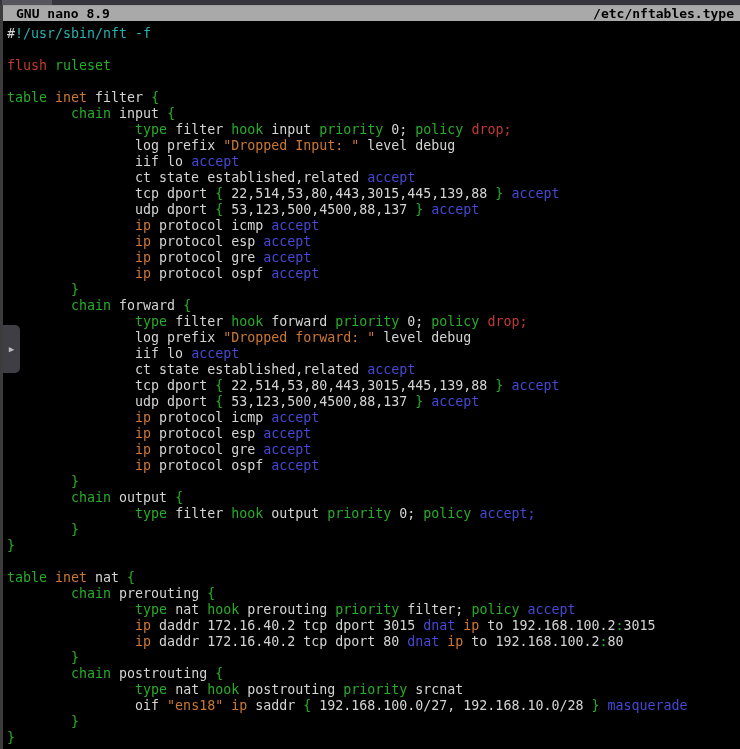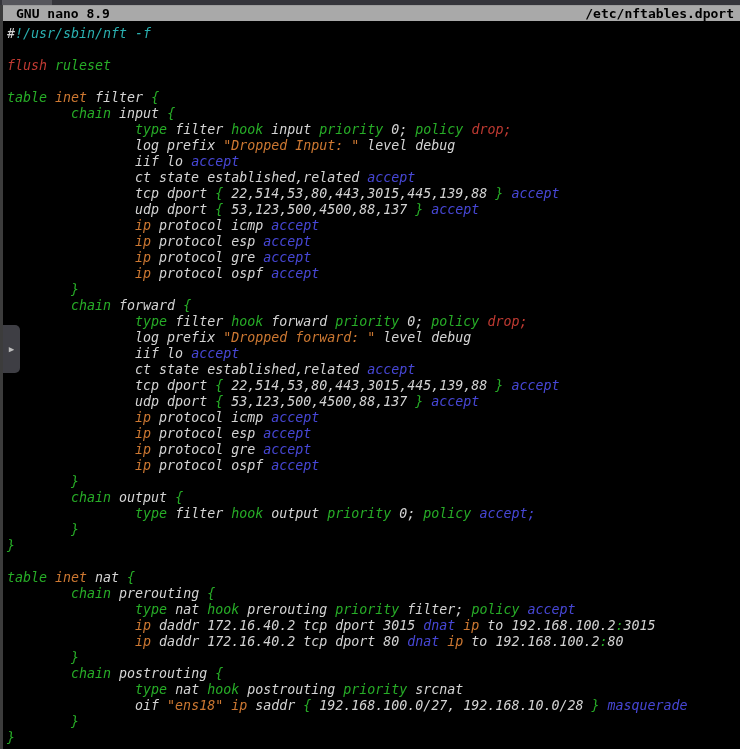--- a/index.html
+++ b/index.html
@@ -32,42 +32,42 @@
   .left-border {
     position: absolute; left: 0; top: 5px; bottom: 0; width: 3px;
     background: #3c3c3c;
   }
   .editor {
     position: absolute; top: 26px; left: 7px; right: 0; bottom: 0;
     font-size: 13.3px; line-height: 16px;
     white-space: pre;
     cursor: text;
   }
-  .line { min-height: 16px; font-style: italic; }
+  .line { min-height: 16px; }
   .side-tab {
     position: absolute; left: 3px; top: 325px; width: 17px; height: 48px;
     background: #3e3e44;
     border-radius: 0 5px 5px 0;
     display: flex; align-items: center; justify-content: center;
     cursor: pointer;
   }
   .side-tab .arrow {
     color: #bcbcbc; font-size: 9px; line-height: 9px;
   }
 </style>
 </head>
 <body>
 
 <div class="top-strip">
   <div class="tab-segment"></div>
 </div>
 
 <div class="titlebar">
   <span>GNU nano 8.9</span>
-  <span>/etc/nftables.dport</span>
+  <span>/etc/nftables.type</span>
 </div>
 
 <div class="left-border"></div>
 
 <div class="editor"><div class="line"><span style="color: rgb(212, 212, 212);">#</span><span style="color: rgb(42, 176, 176);">!/usr/sbin/nft -f</span></div><div class="line"></div><div class="line"><span style="color: rgb(192, 58, 50);">flush</span><span style="color: rgb(212, 212, 212);"> </span><span style="color: rgb(39, 173, 39);">ruleset</span></div><div class="line"></div><div class="line"><span style="color: rgb(39, 173, 39);">table</span><span style="color: rgb(212, 212, 212);"> </span><span style="color: rgb(205, 120, 50);">inet</span><span style="color: rgb(212, 212, 212);"> filter </span><span style="color: rgb(39, 173, 39);">{</span></div><div class="line"><span style="color: rgb(212, 212, 212);">        </span><span style="color: rgb(39, 173, 39);">chain</span><span style="color: rgb(212, 212, 212);"> input </span><span style="color: rgb(39, 173, 39);">{</span></div><div class="line"><span style="color: rgb(212, 212, 212);">                </span><span style="color: rgb(39, 173, 39);">type</span><span style="color: rgb(212, 212, 212);"> filter </span><span style="color: rgb(39, 173, 39);">hook</span><span style="color: rgb(212, 212, 212);"> input </span><span style="color: rgb(39, 173, 39);">priority</span><span style="color: rgb(212, 212, 212);"> 0; </span><span style="color: rgb(39, 173, 39);">policy</span><span style="color: rgb(212, 212, 212);"> </span><span style="color: rgb(192, 58, 50);">drop;</span></div><div class="line"><span style="color: rgb(212, 212, 212);">                log prefix </span><span style="color: rgb(205, 120, 50);">"Dropped Input: "</span><span style="color: rgb(212, 212, 212);"> level debug</span></div><div class="line"><span style="color: rgb(212, 212, 212);">                iif lo </span><span style="color: rgb(71, 71, 214);">accept</span></div><div class="line"><span style="color: rgb(212, 212, 212);">                ct state established,related </span><span style="color: rgb(71, 71, 214);">accept</span></div><div class="line"><span style="color: rgb(212, 212, 212);">                tcp dport </span><span style="color: rgb(39, 173, 39);">{</span><span style="color: rgb(212, 212, 212);"> 22,514,53,80,443,3015,445,139,88 </span><span style="color: rgb(39, 173, 39);">}</span><span style="color: rgb(212, 212, 212);"> </span><span style="color: rgb(71, 71, 214);">accept</span></div><div class="line"><span style="color: rgb(212, 212, 212);">                udp dport </span><span style="color: rgb(39, 173, 39);">{</span><span style="color: rgb(212, 212, 212);"> 53,123,500,4500,88,137 </span><span style="color: rgb(39, 173, 39);">}</span><span style="color: rgb(212, 212, 212);"> </span><span style="color: rgb(71, 71, 214);">accept</span></div><div class="line"><span style="color: rgb(212, 212, 212);">                </span><span style="color: rgb(205, 120, 50);">ip</span><span style="color: rgb(212, 212, 212);"> protocol icmp </span><span style="color: rgb(71, 71, 214);">accept</span></div><div class="line"><span style="color: rgb(212, 212, 212);">                </span><span style="color: rgb(205, 120, 50);">ip</span><span style="color: rgb(212, 212, 212);"> protocol esp </span><span style="color: rgb(71, 71, 214);">accept</span></div><div class="line"><span style="color: rgb(212, 212, 212);">                </span><span style="color: rgb(205, 120, 50);">ip</span><span style="color: rgb(212, 212, 212);"> protocol gre </span><span style="color: rgb(71, 71, 214);">accept</span></div><div class="line"><span style="color: rgb(212, 212, 212);">                </span><span style="color: rgb(205, 120, 50);">ip</span><span style="color: rgb(212, 212, 212);"> protocol ospf </span><span style="color: rgb(71, 71, 214);">accept</span></div><div class="line"><span style="color: rgb(212, 212, 212);">        </span><span style="color: rgb(39, 173, 39);">}</span></div><div class="line"><span style="color: rgb(212, 212, 212);">        </span><span style="color: rgb(39, 173, 39);">chain</span><span style="color: rgb(212, 212, 212);"> forward </span><span style="color: rgb(39, 173, 39);">{</span></div><div class="line"><span style="color: rgb(212, 212, 212);">                </span><span style="color: rgb(39, 173, 39);">type</span><span style="color: rgb(212, 212, 212);"> filter </span><span style="color: rgb(39, 173, 39);">hook</span><span style="color: rgb(212, 212, 212);"> forward </span><span style="color: rgb(39, 173, 39);">priority</span><span style="color: rgb(212, 212, 212);"> 0; </span><span style="color: rgb(39, 173, 39);">policy</span><span style="color: rgb(212, 212, 212);"> </span><span style="color: rgb(192, 58, 50);">drop;</span></div><div class="line"><span style="color: rgb(212, 212, 212);">                log prefix </span><span style="color: rgb(205, 120, 50);">"Dropped forward: "</span><span style="color: rgb(212, 212, 212);"> level debug</span></div><div class="line"><span style="color: rgb(212, 212, 212);">                iif lo </span><span style="color: rgb(71, 71, 214);">accept</span></div><div class="line"><span style="color: rgb(212, 212, 212);">                ct state established,related </span><span style="color: rgb(71, 71, 214);">accept</span></div><div class="line"><span style="color: rgb(212, 212, 212);">                tcp dport </span><span style="color: rgb(39, 173, 39);">{</span><span style="color: rgb(212, 212, 212);"> 22,514,53,80,443,3015,445,139,88 </span><span style="color: rgb(39, 173, 39);">}</span><span style="color: rgb(212, 212, 212);"> </span><span style="color: rgb(71, 71, 214);">accept</span></div><div class="line"><span style="color: rgb(212, 212, 212);">                udp dport </span><span style="color: rgb(39, 173, 39);">{</span><span style="color: rgb(212, 212, 212);"> 53,123,500,4500,88,137 </span><span style="color: rgb(39, 173, 39);">}</span><span style="color: rgb(212, 212, 212);"> </span><span style="color: rgb(71, 71, 214);">accept</span></div><div class="line"><span style="color: rgb(212, 212, 212);">                </span><span style="color: rgb(205, 120, 50);">ip</span><span style="color: rgb(212, 212, 212);"> protocol icmp </span><span style="color: rgb(71, 71, 214);">accept</span></div><div class="line"><span style="color: rgb(212, 212, 212);">                </span><span style="color: rgb(205, 120, 50);">ip</span><span style="color: rgb(212, 212, 212);"> protocol esp </span><span style="color: rgb(71, 71, 214);">accept</span></div><div class="line"><span style="color: rgb(212, 212, 212);">                </span><span style="color: rgb(205, 120, 50);">ip</span><span style="color: rgb(212, 212, 212);"> protocol gre </span><span style="color: rgb(71, 71, 214);">accept</span></div><div class="line"><span style="color: rgb(212, 212, 212);">                </span><span style="color: rgb(205, 120, 50);">ip</span><span style="color: rgb(212, 212, 212);"> protocol ospf </span><span style="color: rgb(71, 71, 214);">accept</span></div><div class="line"><span style="color: rgb(212, 212, 212);">        </span><span style="color: rgb(39, 173, 39);">}</span></div><div class="line"><span style="color: rgb(212, 212, 212);">        </span><span style="color: rgb(39, 173, 39);">chain</span><span style="color: rgb(212, 212, 212);"> output </span><span style="color: rgb(39, 173, 39);">{</span></div><div class="line"><span style="color: rgb(212, 212, 212);">                </span><span style="color: rgb(39, 173, 39);">type</span><span style="color: rgb(212, 212, 212);"> filter </span><span style="color: rgb(39, 173, 39);">hook</span><span style="color: rgb(212, 212, 212);"> output </span><span style="color: rgb(39, 173, 39);">priority</span><span style="color: rgb(212, 212, 212);"> 0; </span><span style="color: rgb(39, 173, 39);">policy</span><span style="color: rgb(212, 212, 212);"> </span><span style="color: rgb(71, 71, 214);">accept;</span></div><div class="line"><span style="color: rgb(212, 212, 212);">        </span><span style="color: rgb(39, 173, 39);">}</span></div><div class="line"><span style="color: rgb(39, 173, 39);">}</span></div><div class="line"></div><div class="line"><span style="color: rgb(39, 173, 39);">table</span><span style="color: rgb(212, 212, 212);"> </span><span style="color: rgb(205, 120, 50);">inet</span><span style="color: rgb(212, 212, 212);"> nat </span><span style="color: rgb(39, 173, 39);">{</span></div><div class="line"><span style="color: rgb(212, 212, 212);">        </span><span style="color: rgb(39, 173, 39);">chain</span><span style="color: rgb(212, 212, 212);"> prerouting </span><span style="color: rgb(39, 173, 39);">{</span></div><div class="line"><span style="color: rgb(212, 212, 212);">                </span><span style="color: rgb(39, 173, 39);">type</span><span style="color: rgb(212, 212, 212);"> nat </span><span style="color: rgb(39, 173, 39);">hook</span><span style="color: rgb(212, 212, 212);"> prerouting </span><span style="color: rgb(39, 173, 39);">priority</span><span style="color: rgb(212, 212, 212);"> filter; </span><span style="color: rgb(39, 173, 39);">policy</span><span style="color: rgb(212, 212, 212);"> </span><span style="color: rgb(71, 71, 214);">accept</span></div><div class="line"><span style="color: rgb(212, 212, 212);">                </span><span style="color: rgb(205, 120, 50);">ip</span><span style="color: rgb(212, 212, 212);"> daddr 172.16.40.2 tcp dport 3015 </span><span style="color: rgb(71, 71, 214);">dnat</span><span style="color: rgb(212, 212, 212);"> </span><span style="color: rgb(205, 120, 50);">ip</span><span style="color: rgb(212, 212, 212);"> to 192.168.100.2</span><span style="color: rgb(39, 173, 39);">:</span><span style="color: rgb(212, 212, 212);">3015</span></div><div class="line"><span style="color: rgb(212, 212, 212);">                </span><span style="color: rgb(205, 120, 50);">ip</span><span style="color: rgb(212, 212, 212);"> daddr 172.16.40.2 tcp dport 80 </span><span style="color: rgb(71, 71, 214);">dnat</span><span style="color: rgb(212, 212, 212);"> </span><span style="color: rgb(205, 120, 50);">ip</span><span style="color: rgb(212, 212, 212);"> to 192.168.100.2</span><span style="color: rgb(39, 173, 39);">:</span><span style="color: rgb(212, 212, 212);">80</span></div><div class="line"><span style="color: rgb(212, 212, 212);">        </span><span style="color: rgb(39, 173, 39);">}</span></div><div class="line"><span style="color: rgb(212, 212, 212);">        </span><span style="color: rgb(39, 173, 39);">chain</span><span style="color: rgb(212, 212, 212);"> postrouting </span><span style="color: rgb(39, 173, 39);">{</span></div><div class="line"><span style="color: rgb(212, 212, 212);">                </span><span style="color: rgb(39, 173, 39);">type</span><span style="color: rgb(212, 212, 212);"> nat </span><span style="color: rgb(39, 173, 39);">hook</span><span style="color: rgb(212, 212, 212);"> postrouting </span><span style="color: rgb(39, 173, 39);">priority</span><span style="color: rgb(212, 212, 212);"> srcnat</span></div><div class="line"><span style="color: rgb(212, 212, 212);">                oif </span><span style="color: rgb(205, 120, 50);">"ens18"</span><span style="color: rgb(212, 212, 212);"> </span><span style="color: rgb(205, 120, 50);">ip</span><span style="color: rgb(212, 212, 212);"> saddr </span><span style="color: rgb(39, 173, 39);">{</span><span style="color: rgb(212, 212, 212);"> 192.168.100.0/27, 192.168.10.0/28 </span><span style="color: rgb(39, 173, 39);">}</span><span style="color: rgb(212, 212, 212);"> </span><span style="color: rgb(71, 71, 214);">masquerade</span></div><div class="line"><span style="color: rgb(212, 212, 212);">        </span><span style="color: rgb(39, 173, 39);">}</span></div><div class="line"><span style="color: rgb(39, 173, 39);">}</span></div></div>
 
 <div class="side-tab">
   <span class="arrow">▶</span>
 </div>
 

